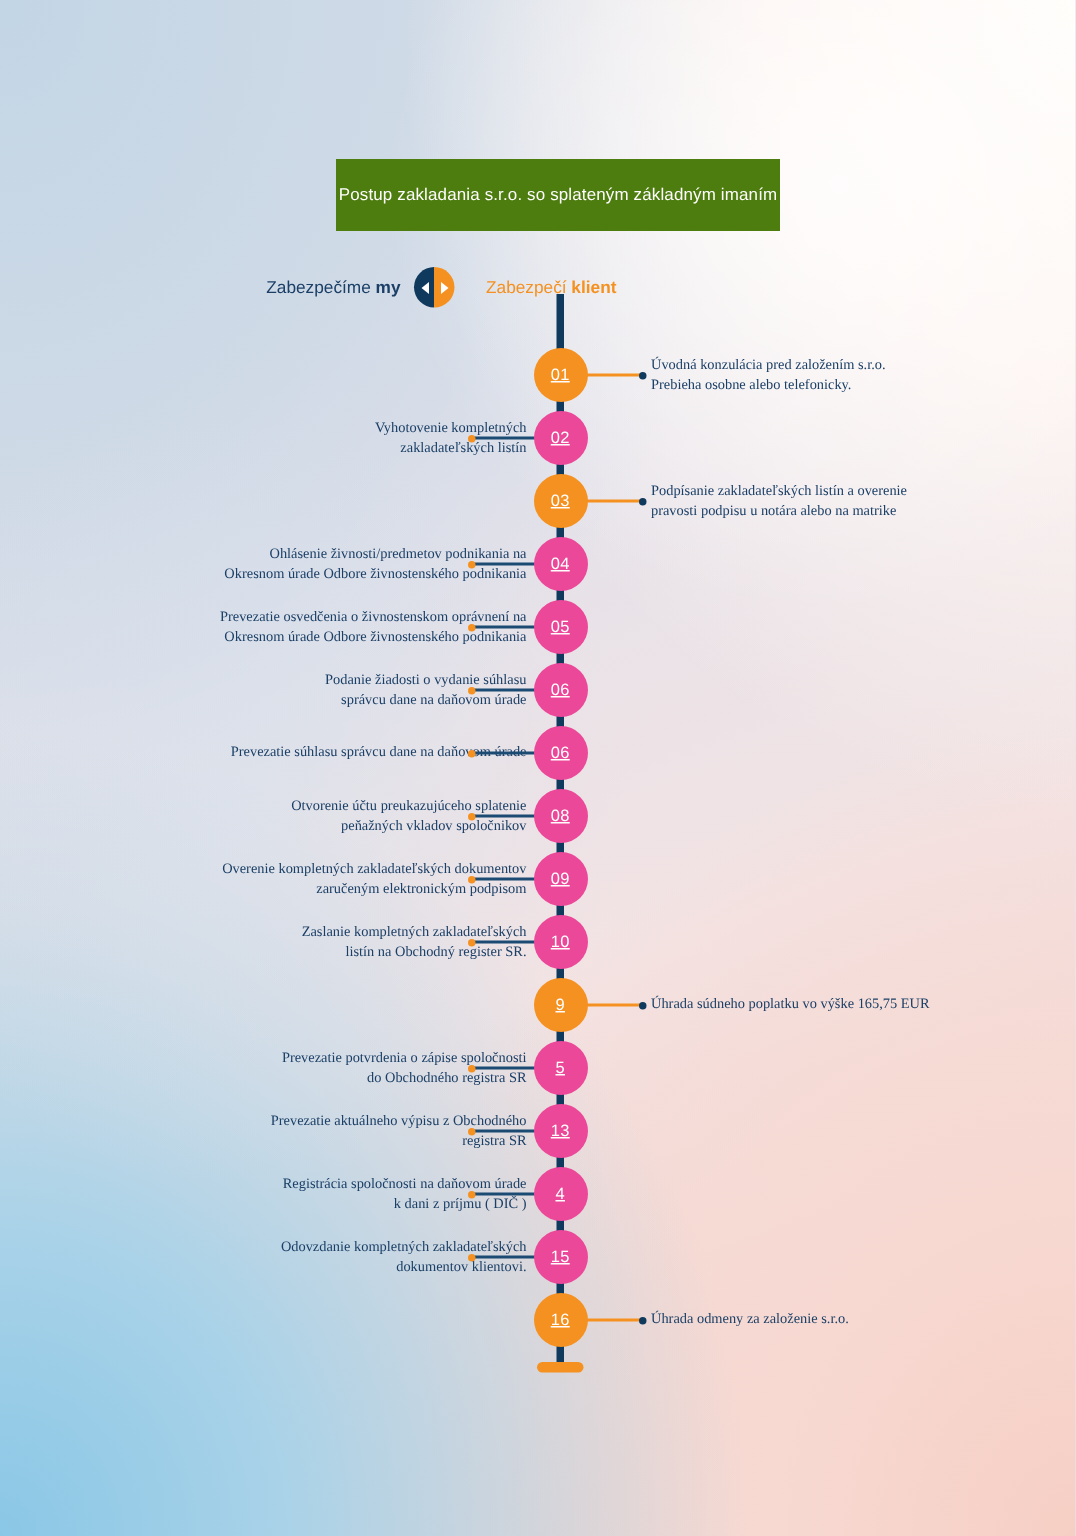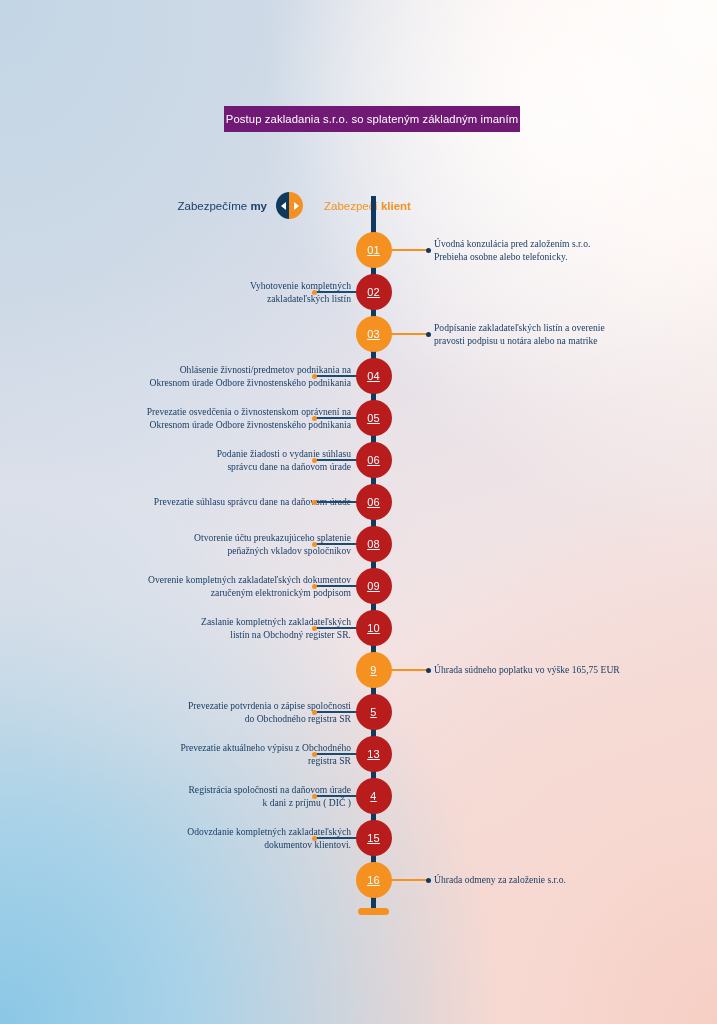--- a/index.html
+++ b/index.html
@@ -26,36 +26,36 @@
       radial-gradient(60% 40% at 78% 12%, rgba(255,255,255,0.75) 0%, rgba(255,255,255,0) 70%),
       radial-gradient(50% 35% at 22% 52%, rgba(214,226,238,0.55) 0%, rgba(214,226,238,0) 72%);
   }
 
   #sheet { position:absolute; inset:0; }
 
   
   .title-bar {
     position:absolute;
     left:224px; top:106px;
-    width:296px; height:26px;
-    background:#701a75;
+    width:296px; height:48px;
+    background:#4d7c0f;
     display:flex; align-items:center; justify-content:center;
     padding:0 10px;
   }
   .title-bar span {
     color:#ffffff;
     font-size:11.3px;
     letter-spacing:.1px;
     white-space:nowrap;
   }
 
   
   .legend {
     position:absolute;
-    left:0; top:192px; width:613px;
+    left:0; top:178px; width:613px;
     display:flex; align-items:center; justify-content:center;
     gap:0;
   }
   .legend-left {
     color:#1b3f66; font-size:11.5px;
     text-align:right; width:98px; margin-right:9px;
   }
   .legend-right {
     color:#f59120; font-size:11.5px;
     text-align:left; width:120px; margin-left:21px;
@@ -100,21 +100,21 @@
     left:355.5px; top:-18px;
     width:36px; height:36px;
     border-radius:50%;
     display:flex; align-items:center; justify-content:center;
     color:#ffffff;
     font-size:11px;
     letter-spacing:.2px;
     z-index:3;
     text-decoration:underline;
   }
-  .node.navy   { background:#b91c1c; }
+  .node.navy   { background:#ec4899; }
   .node.orange { background:#f59120; }
 
   .connector { position:absolute; top:-1px; height:2px; z-index:2; }
   .connector .dot {
     position:absolute; top:-1.5px;
     width:5px; height:5px; border-radius:50%;
   }
   
   .connector.left  { right:358px; background:#1b4a73; }
   .connector.left .dot  { left:-2px; background:#f59120; }

